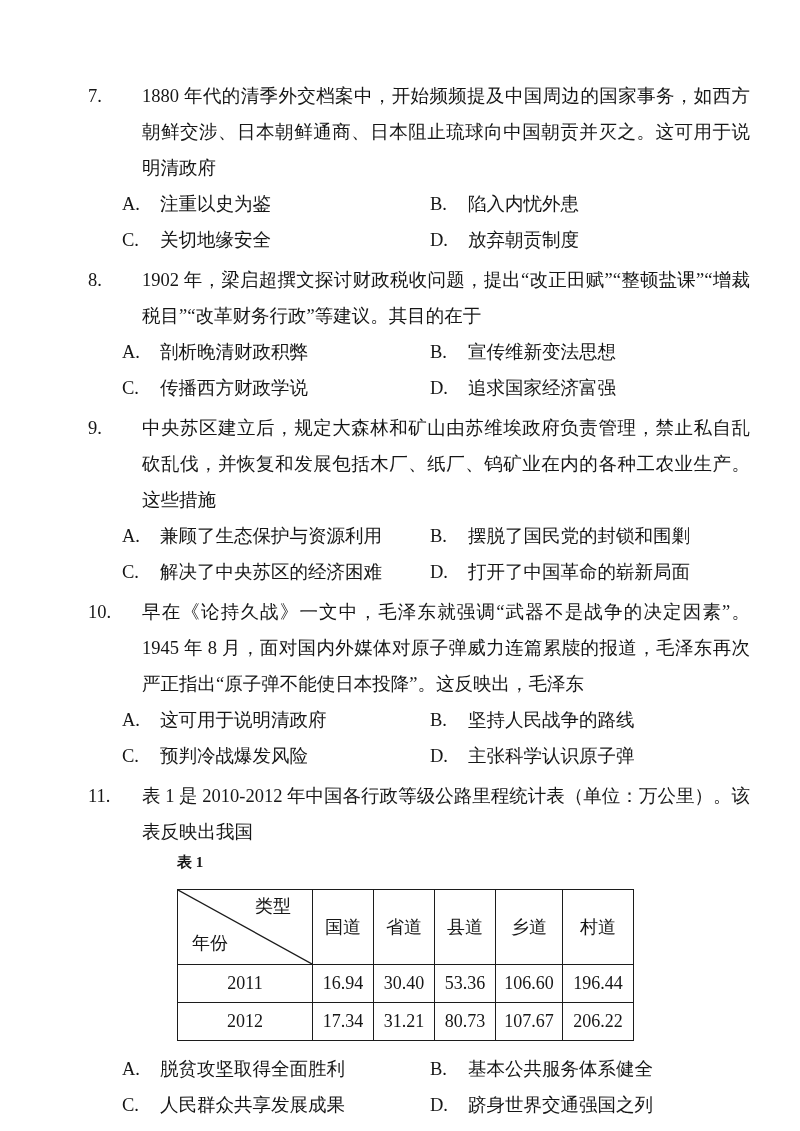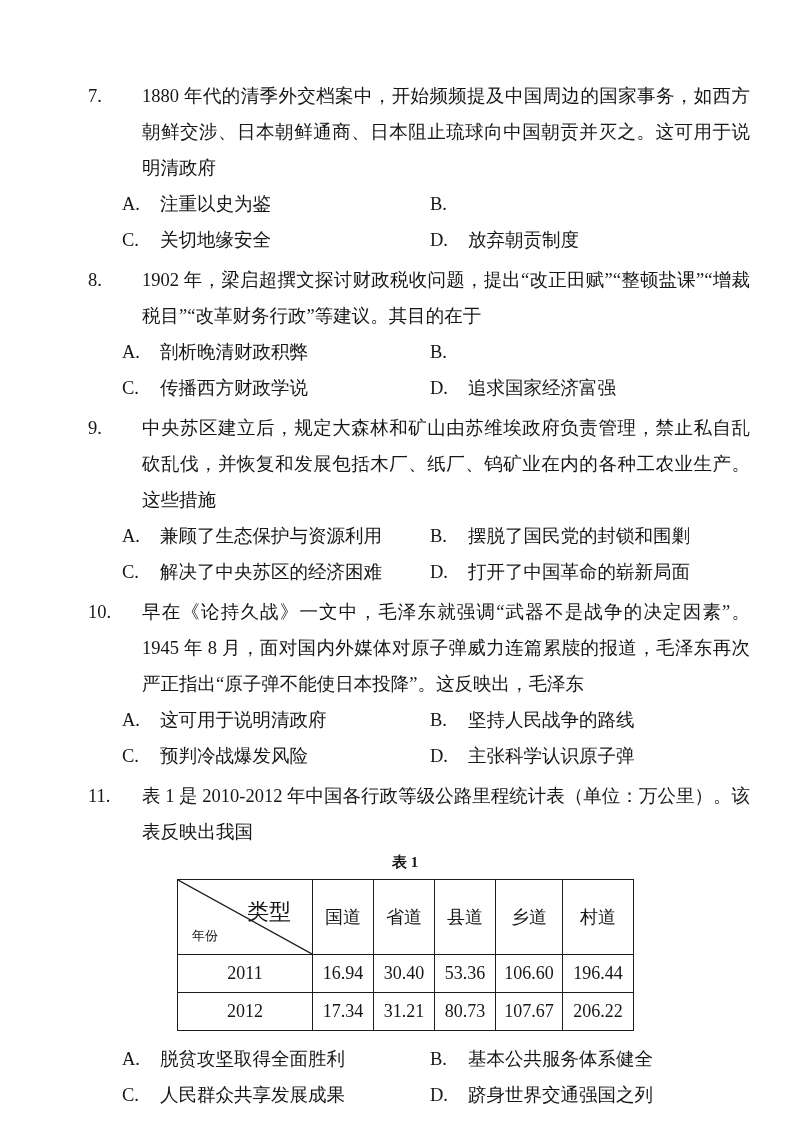--- a/index.html
+++ b/index.html
@@ -19,57 +19,58 @@
   .opts {
     margin-left:34px; display:grid; grid-template-columns:308px 1fr;
     font-size:18.5px; line-height:36px;
   }
   .opt { display:flex; }
   .opt-label { flex:none; width:38px; }
   .opt-text { white-space:nowrap; }
 
   
   .tbl-wrap { width:456px; margin:2px 0 10px 89px; }
-  .tbl-caption { text-align:center; font-size:15px; line-height:20px; margin-bottom:7px; font-weight:bold; }
+  .tbl-caption { font-size:15px; line-height:20px; margin-bottom:17px; font-weight:bold; }
   table.tbl { border-collapse:collapse; table-layout:fixed; width:456px; }
   .tbl th, .tbl td {
     border:1.6px solid #1c1c1c; text-align:center; vertical-align:middle;
     font-weight:normal; font-size:18px; padding:0; background:#fff;
   }
   .tbl thead th { height:74px; }
   .tbl tbody td { height:37px; }
   col.c-year { width:135px; }
   col.c-g { width:61px; }
   col.c-s { width:61px; }
   col.c-x { width:61px; }
   col.c-xi { width:67px; }
   col.c-c { width:71px; }
   th.corner { position:relative; }
   .diag { position:absolute; left:0; top:0; width:100%; height:100%; display:block; }
   .diag line { stroke:#1c1c1c; stroke-width:1.3; vector-effect:non-scaling-stroke; }
-  .corner-type { position:absolute; top:17px; right:21px; font-size:22px; }
-  .corner-year { position:absolute; bottom:9px; left:14px; font-size:13px; }
+  .corner-type { position:absolute; top:4px; right:21px; font-size:18px; }
+  .corner-year { position:absolute; bottom:9px; left:14px; font-size:18px; }
 </style>
 </head>
 <body>
 
 <div class="page">
 
   <section class="q">
     <div class="q-head">
       <div class="q-num">7.</div>
       <div class="q-body">1880 年代的清季外交档案中，开始频频提及中国周边的国家事务，如西方朝鲜交涉、日本朝鲜通商、日本阻止琉球向中国朝贡并灭之。这可用于说明清政府</div>
     </div>
     <div class="opts">
       <div class="opt">
         <span class="opt-label">A.</span>
         <span class="opt-text">注重以史为鉴</span>
       </div>
       <div class="opt">
         <span class="opt-label">B.</span>
+        <span class="opt-text">陷入内忧外患</span>
       </div>
       <div class="opt">
         <span class="opt-label">C.</span>
         <span class="opt-text">关切地缘安全</span>
       </div>
       <div class="opt">
         <span class="opt-label">D.</span>
         <span class="opt-text">放弃朝贡制度</span>
       </div>
     </div>
@@ -80,20 +81,21 @@
       <div class="q-num">8.</div>
       <div class="q-body">1902 年，梁启超撰文探讨财政税收问题，提出“改正田赋”“整顿盐课”“增裁税目”“改革财务行政”等建议。其目的在于</div>
     </div>
     <div class="opts">
       <div class="opt">
         <span class="opt-label">A.</span>
         <span class="opt-text">剖析晚清财政积弊</span>
       </div>
       <div class="opt">
         <span class="opt-label">B.</span>
+        <span class="opt-text">宣传维新变法思想</span>
       </div>
       <div class="opt">
         <span class="opt-label">C.</span>
         <span class="opt-text">传播西方财政学说</span>
       </div>
       <div class="opt">
         <span class="opt-label">D.</span>
         <span class="opt-text">追求国家经济富强</span>
       </div>
     </div>

